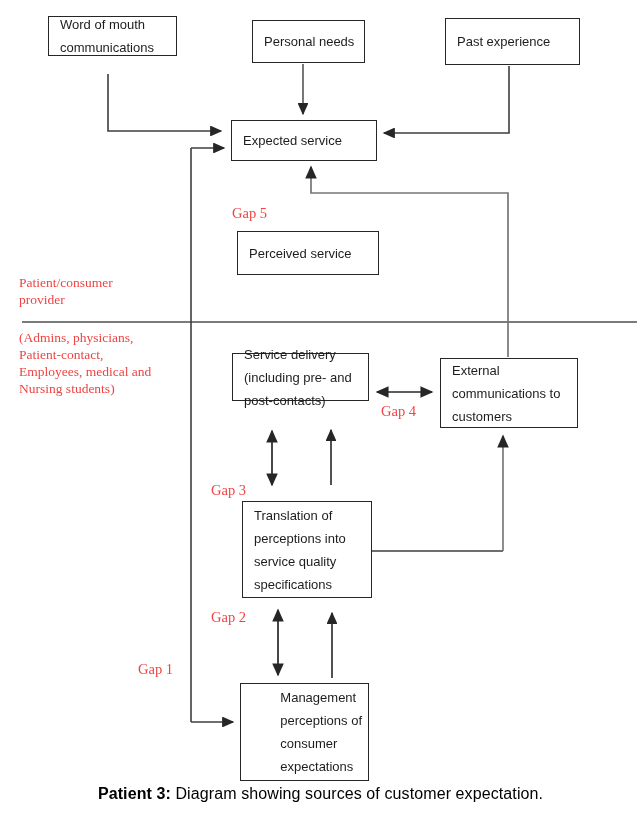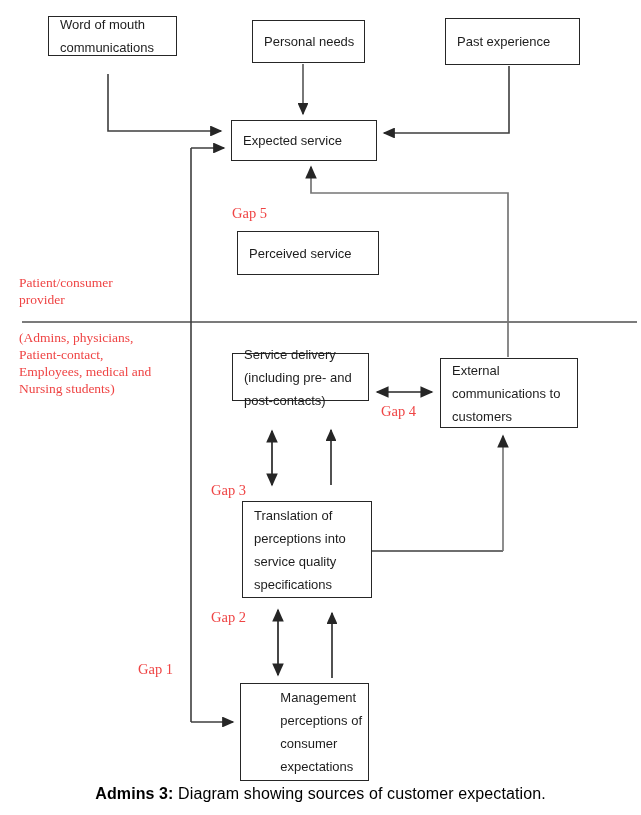--- a/index.html
+++ b/index.html
@@ -111,16 +111,16 @@
   <span class="gap serif" style="left:138px;top:661px;">Gap 1</span>
 
   <div class="side-label serif" style="left:19px;top:274px;">Patient/consumer
 provider</div>
   <div class="side-label serif" style="left:19px;top:329px;">(Admins, physicians,
 Patient-contact,
 Employees, medical and
 Nursing students)</div>
 
   <div class="caption">
-    <span class="cap-bold">Admins 3:</span><span> Diagram showing sources of customer expectation.</span>
+    <span class="cap-bold">Patient 3:</span><span> Diagram showing sources of customer expectation.</span>
   </div>
 
 </div>
 
 </body></html>

